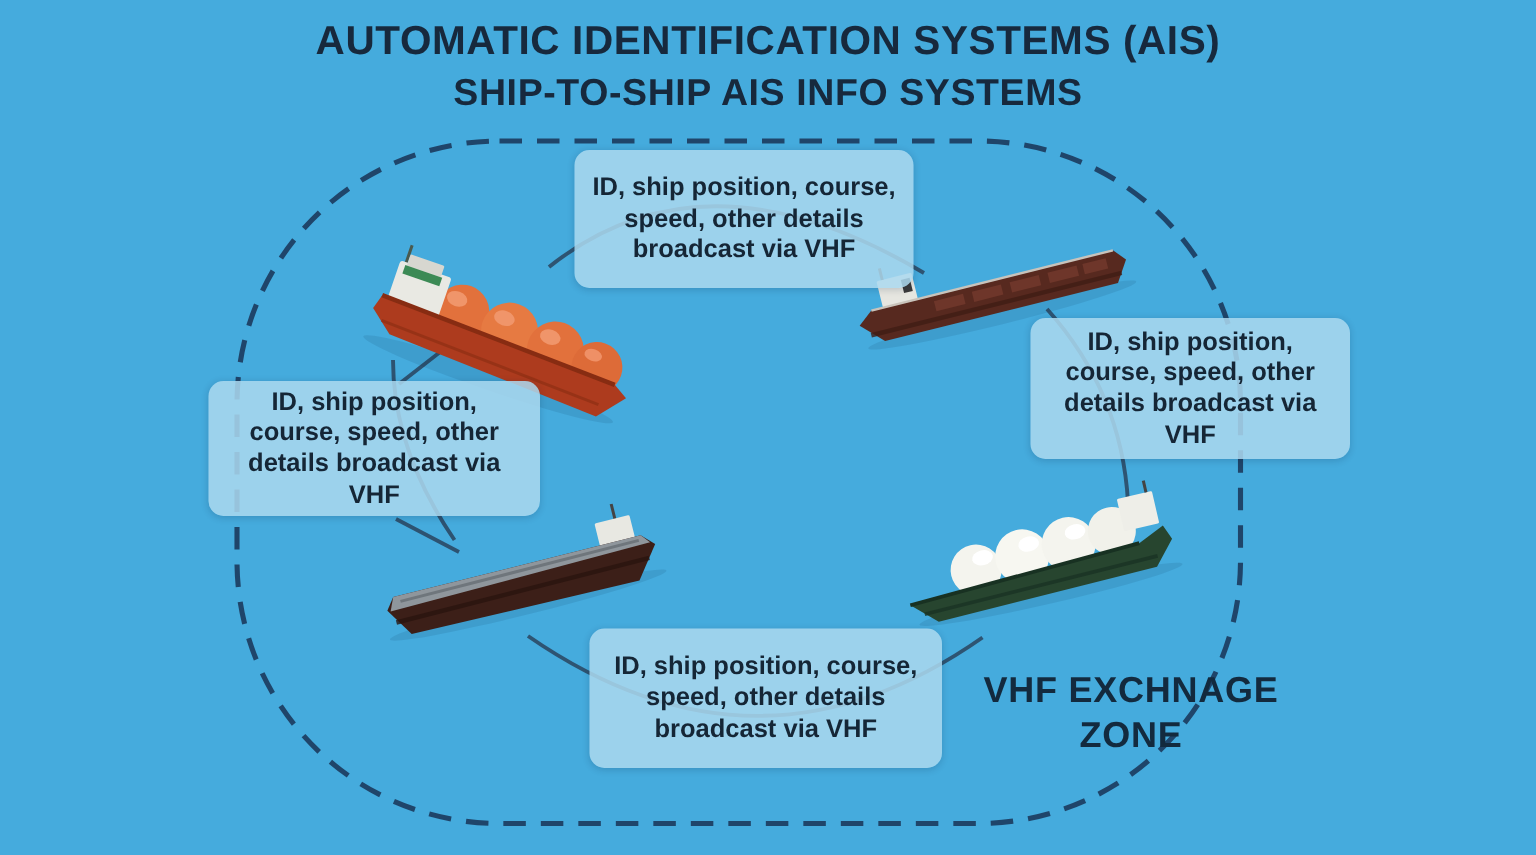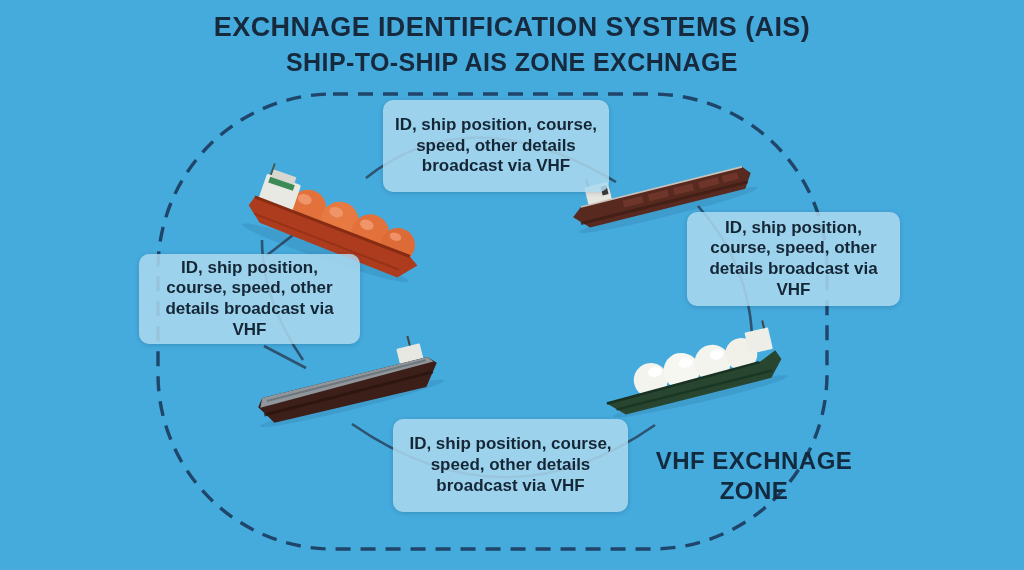--- a/index.html
+++ b/index.html
@@ -109,22 +109,22 @@
       <ellipse cx="78" cy="-10" rx="7" ry="5" fill="#ffffff"></ellipse>
       <ellipse cx="110" cy="-11" rx="7" ry="5" fill="#ffffff"></ellipse>
       <rect x="142" y="-26" width="24" height="22" rx="1" fill="#eeeee8"></rect>
       <line x1="162" y1="-34" x2="162" y2="-26" stroke="#444" stroke-width="2"></line>
       <path d="M -8,12 L 150,6 L 168,-2 L 172,8 L 158,24 L 8,27 Z" fill="#27452f"></path>
       <path d="M -8,12 L 150,6" stroke="#183122" stroke-width="2.5"></path>
       <path d="M 0,20 L 160,17" stroke="#1a3324" stroke-width="2.5" opacity="0.8"></path>
     </g>
   </svg>
 
-  <div class="title-line title-1">EXCHNAGE IDENTIFICATION SYSTEMS (AIS)</div>
-  <div class="title-line title-2">SHIP-TO-SHIP AIS ZONE EXCHNAGE</div>
+  <div class="title-line title-1">AUTOMATIC IDENTIFICATION SYSTEMS (AIS)</div>
+  <div class="title-line title-2">SHIP-TO-SHIP AIS INFO SYSTEMS</div>
 
   <div class="info-box box-top">ID, ship position, course, speed, other details broadcast via VHF</div>
   <div class="info-box box-left">ID, ship position, course, speed, other details broadcast via VHF</div>
   <div class="info-box box-right">ID, ship position, course, speed, other details broadcast via VHF</div>
   <div class="info-box box-bottom">ID, ship position, course, speed, other details broadcast via VHF</div>
 
   <div class="zone-label">VHF EXCHNAGE ZONE</div>
 
 </div>
 

